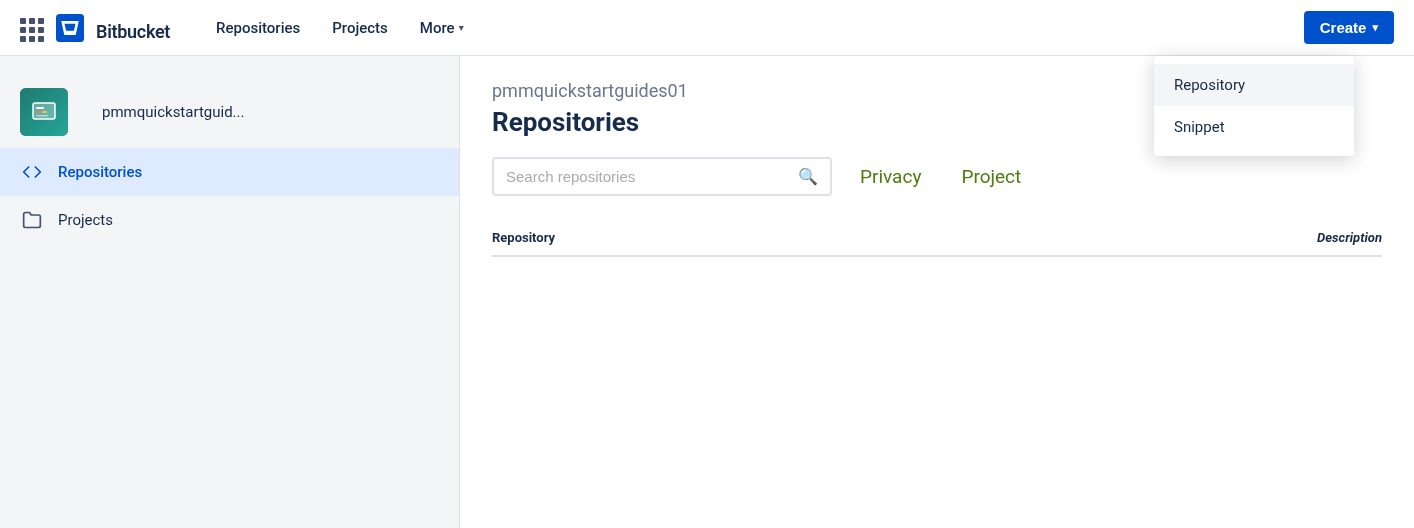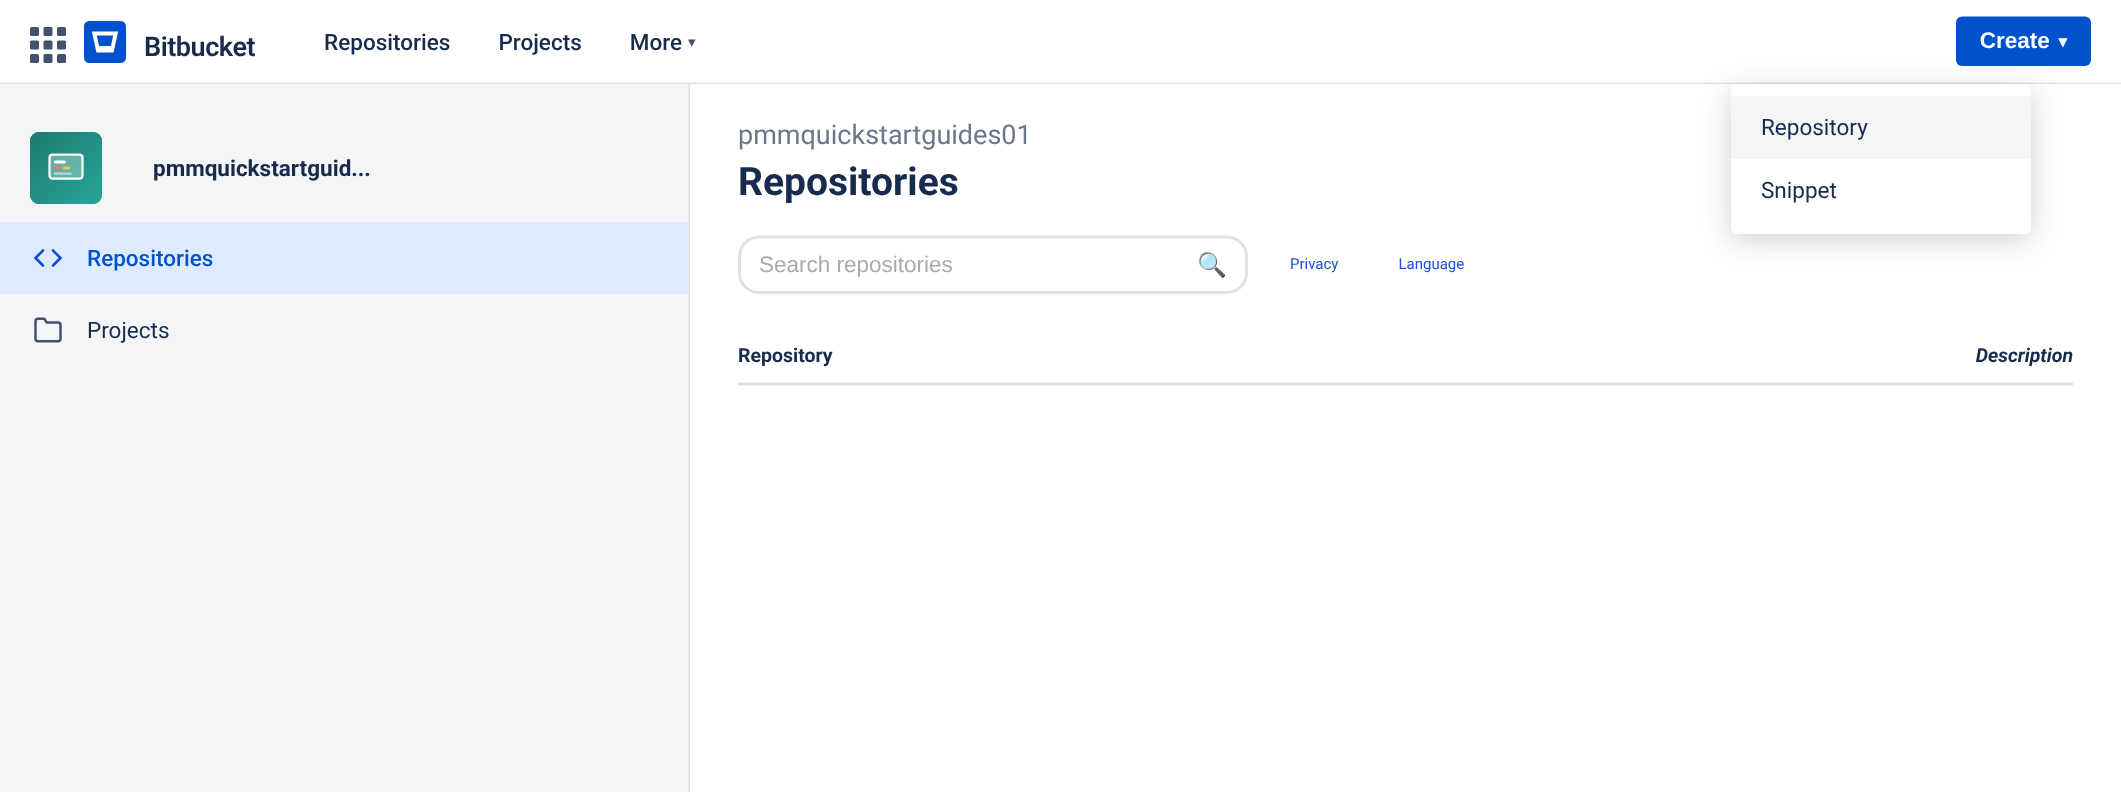--- a/index.html
+++ b/index.html
@@ -143,21 +143,21 @@
     .workspace-avatar-inner {
       width: 100%; height: 100%;
       background: linear-gradient(135deg, #1e7a6e 0%, #26a69a 100%);
       display: flex;
       align-items: center;
       justify-content: center;
       position: relative;
     }
     .workspace-name {
       font-size: 15px;
-      font-weight: 700;
+      font-weight: 400;
       color: #172b4d;
       padding-left: 20px;
     }
     .sidebar-nav-item {
       display: flex;
       align-items: center;
       gap: 14px;
       padding: 12px 20px;
       cursor: pointer;
       border-radius: 0;
@@ -200,39 +200,39 @@
     .search-filter-row {
       display: flex;
       align-items: center;
       gap: 16px;
       margin-bottom: 24px;
     }
     .search-box {
       display: flex;
       align-items: center;
       border: 2px solid #dfe1e6;
-      border-radius: 14px;
+      border-radius: 4px;
       padding: 8px 12px;
       background: #fff;
       width: 340px;
       gap: 8px;
     }
     .search-box input {
       border: none;
       outline: none;
       font-size: 15px;
       color: #172b4d;
       flex: 1;
       background: transparent;
     }
     .search-box input::placeholder { color: #aaaaaa; }
     .search-icon { color: #6b778c; font-size: 16px; }
     .filter-label {
-      font-size: 10px;
-      color: #1d4ed8;
+      font-size: 19px;
+      color: #4d7c0f;
       padding: 8px 12px;
       cursor: pointer;
     }
     .table-header {
       display: flex;
       align-items: center;
       padding: 10px 0;
       border-bottom: 2px solid #dfe1e6;
       gap: 0;
     }
@@ -343,21 +343,21 @@
   <main class="content">
     <div class="breadcrumb">pmmquickstartguides01</div>
     <h1 class="page-title">Repositories</h1>
 
     <div class="search-filter-row">
       <div class="search-box">
         <input type="text" placeholder="Search repositories" style="">
         <span class="search-icon">🔍</span>
       </div>
       <span class="filter-label">Privacy</span>
-      <span class="filter-label">Language</span>
+      <span class="filter-label">Project</span>
     </div>
 
     <div class="table-header">
       <span class="table-col-repo">Repository</span>
       <span class="table-col-desc">Description</span>
     </div>
   </main>
 
 </div>
 

